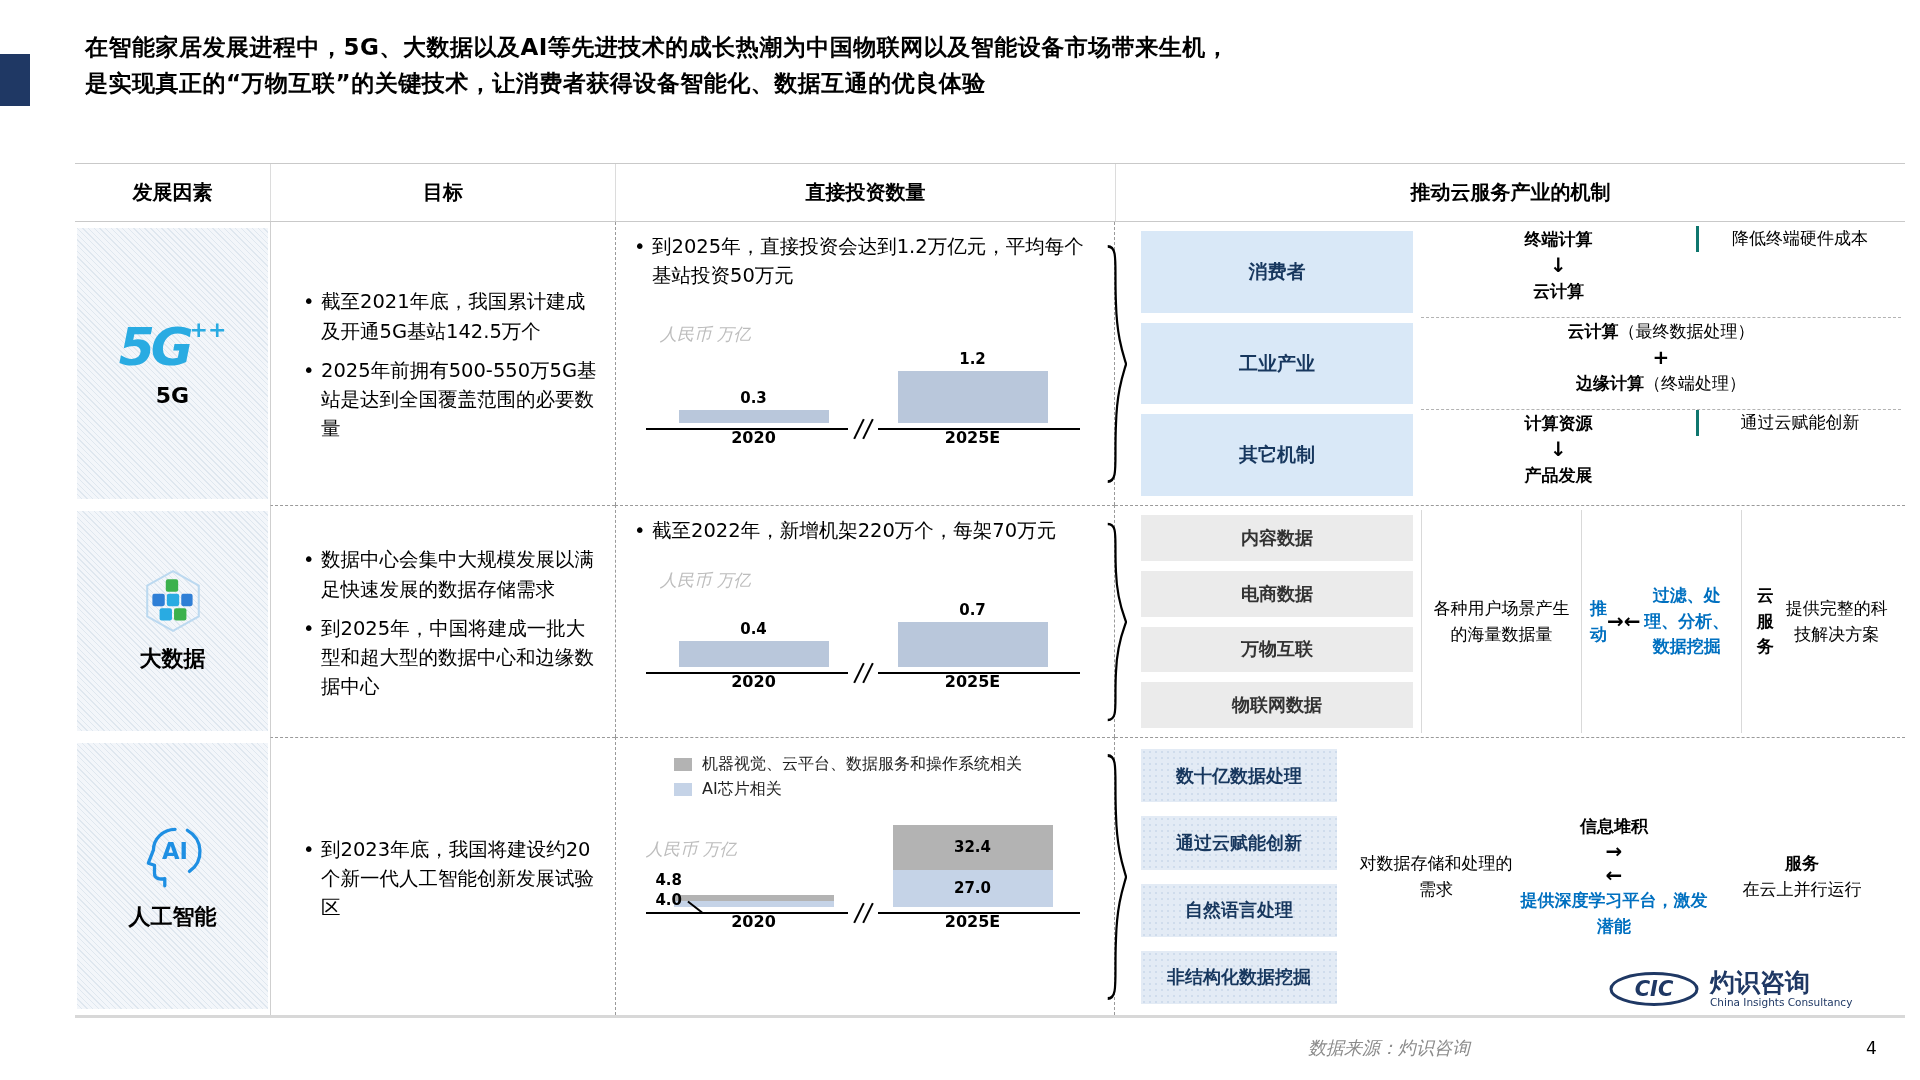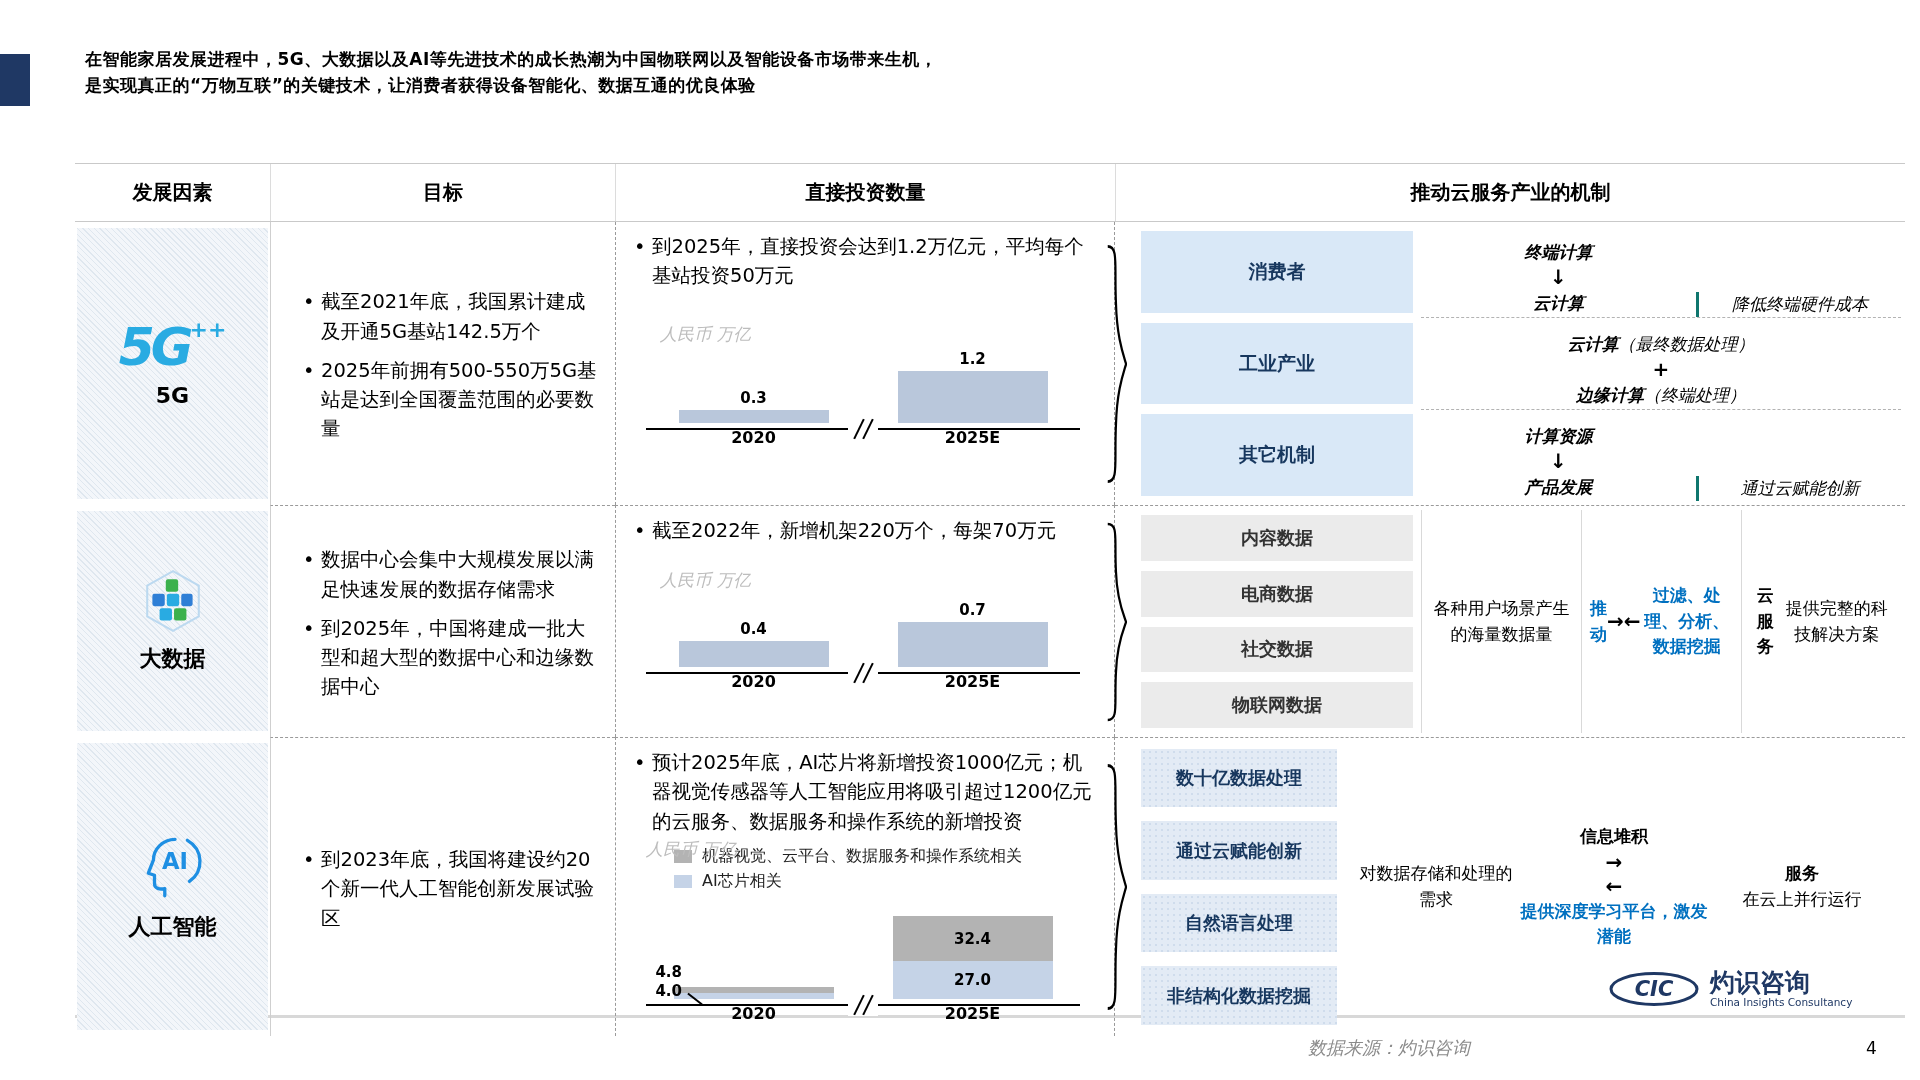--- a/index.html
+++ b/index.html
@@ -1,21 +1,21 @@
 <!DOCTYPE html>
 <html><head>
 <meta charset="utf-8">
 <style>
   html,body{margin:0;padding:0;}
   body{width:1920px;height:1080px;background:#fff;font-family:"DejaVu Sans","Liberation Sans",sans-serif;color:#000;overflow:hidden;position:relative;}
   .abs{position:absolute;}
 
   
   .accent{left:0;top:54px;width:30px;height:52px;background:#1f3864;}
-  .title{left:85px;top:46px;width:1500px;font-size:17px;font-weight:bold;line-height:1.55;letter-spacing:.5px;}
+  .title{left:85px;top:30px;width:1500px;font-size:23px;font-weight:bold;line-height:1.55;letter-spacing:.5px;}
 
   
   .table{left:75px;top:163px;width:1830px;}
   .hrow{display:grid;grid-template-columns:195px 345px 500px 790px;height:57px;border-top:1px solid #c9c9c9;border-bottom:1px solid #c9c9c9;}
   .hcell{display:flex;align-items:center;justify-content:center;font-weight:bold;font-size:20px;}
   .hcell+.hcell{border-left:1px solid #dcdcdc;}
   .brow{display:grid;grid-template-columns:195px 345px 500px 790px;}
   .r1{height:283px;} .r2{height:232px;} .r3{height:278px;}
   .btm{border-bottom:3px solid #d8d8d8;}
 
@@ -58,21 +58,21 @@
   .brace{position:absolute;top:50%;transform:translateY(-50%);right:-13px;z-index:3;}
 
   
   .mcell{padding:4px 4px 4px 26px;position:relative;}
   .mech{display:flex;height:100%;}
   .mstack{width:272px;display:flex;flex-direction:column;}
   .mbox{flex:1;margin:5px 0;display:flex;align-items:center;justify-content:center;font-weight:bold;font-size:19px;color:#17375e;background:#d9e8f7;text-align:center;}
   .gbox{background:#ebebeb;color:#333;font-size:18px;}
   .bbox{background:#e3ebf5;background-image:radial-gradient(#cfdcec 1px,transparent 1px);background-size:6px 6px;font-size:18px;margin:7px 0;}
   .mwrap{flex:1;display:flex;flex-direction:column;margin-left:8px;}
-  .msub{flex:1;display:flex;align-items:flex-end;font-style:italic;}
+  .msub{flex:1;display:flex;align-items:flex-start;}
   .msub.dash{border-bottom:1px dashed #b3b3b3;}
   .mmid{flex:1;display:flex;flex-direction:column;align-items:center;justify-content:center;text-align:center;font-size:17px;line-height:1.45;}
   .mside{width:182px;border-left:3px solid #0f766e;display:flex;align-items:center;justify-content:center;text-align:center;font-size:17px;padding:0 10px;line-height:1.5;}
   .fbold{font-weight:bold;}
   .arrow{font-weight:bold;font-size:20px;line-height:1.15;}
   .panelrow{flex:1;display:flex;margin-left:8px;}
   .panel{flex:1;border-left:1px solid #d9d9d9;display:flex;flex-direction:row;align-items:center;justify-content:center;text-align:center;font-size:17px;line-height:1.5;padding:0 8px;}
   .blue{color:#0070c0;font-weight:bold;}
   .free{flex:1;display:flex;align-items:center;justify-content:space-between;padding:0 6px 0 16px;}
   .fp{text-align:center;font-size:17px;line-height:1.5;}
@@ -217,21 +217,21 @@
         </div>
       <svg class="brace" width="22" height="200" viewBox="0 0 24 200" preserveAspectRatio="none">
           <path d="M3 2 C15 2 10 18 12 50 C13 78 20 92 23 100 C20 108 13 122 12 150 C10 182 15 198 3 198" fill="none" stroke="#000" stroke-width="2.4"></path>
         </svg>
     </div>
     <div class="mcell rowdash">
       <div class="mech">
         <div class="mstack">
           <div class="mbox gbox">内容数据</div>
           <div class="mbox gbox">电商数据</div>
-          <div class="mbox gbox">社交数据</div>
+          <div class="mbox gbox">万物互联</div>
           <div class="mbox gbox">物联网数据</div>
         </div>
         <div class="panelrow">
           <div class="panel">各种用户场景产生的海量数据量</div>
           <div class="panel vflow">
             <div class="blue">推动</div>
             <div class="arrow">→</div>
             <div class="arrow">←</div>
             <div class="blue">过滤、处理、分析、数据挖掘</div>
           </div>
@@ -250,21 +250,20 @@
         <path d="M50 10 a25 24 0 0 1 2 40" fill="none" stroke="#1e8fe3" stroke-width="3.2" stroke-linecap="round"></path>
         <path d="M38 9 C26 9 17 19 17 29 L12 42 L18 44 L18 52 C18 57 23 58 28 57 L28 64" fill="none" stroke="#1e8fe3" stroke-width="3.2" stroke-linecap="round" stroke-linejoin="round"></path>
         <text x="38" y="38" text-anchor="middle" font-size="22" font-weight="bold" fill="#1e8fe3">AI</text>
       </svg>
       <div class="flabel">人工智能</div>
     </div>
     <div class="gcell rowdash">
       <div class="bullet">到2023年底，我国将建设约20个新一代人工智能创新发展试验区</div>
     </div>
     <div class="icell rowdash">
-      <div class="bullet">预计2025年底，AI芯片将新增投资1000亿元；机器视觉传感器等人工智能应用将吸引超过1200亿元的云服务、数据服务和操作系统的新增投资</div>
       <div class="unit unit-ai">人民币 万亿</div>
       <div class="legend">
         <div class="lrow">
             <span class="sq" style="background: rgb(179, 179, 179);"></span>
             <span>机器视觉、云平台、数据服务和操作系统相关</span>
           </div>
         <div class="lrow">
             <span class="sq" style="background: rgb(197, 211, 231);"></span>
             <span>AI芯片相关</span>
           </div>

